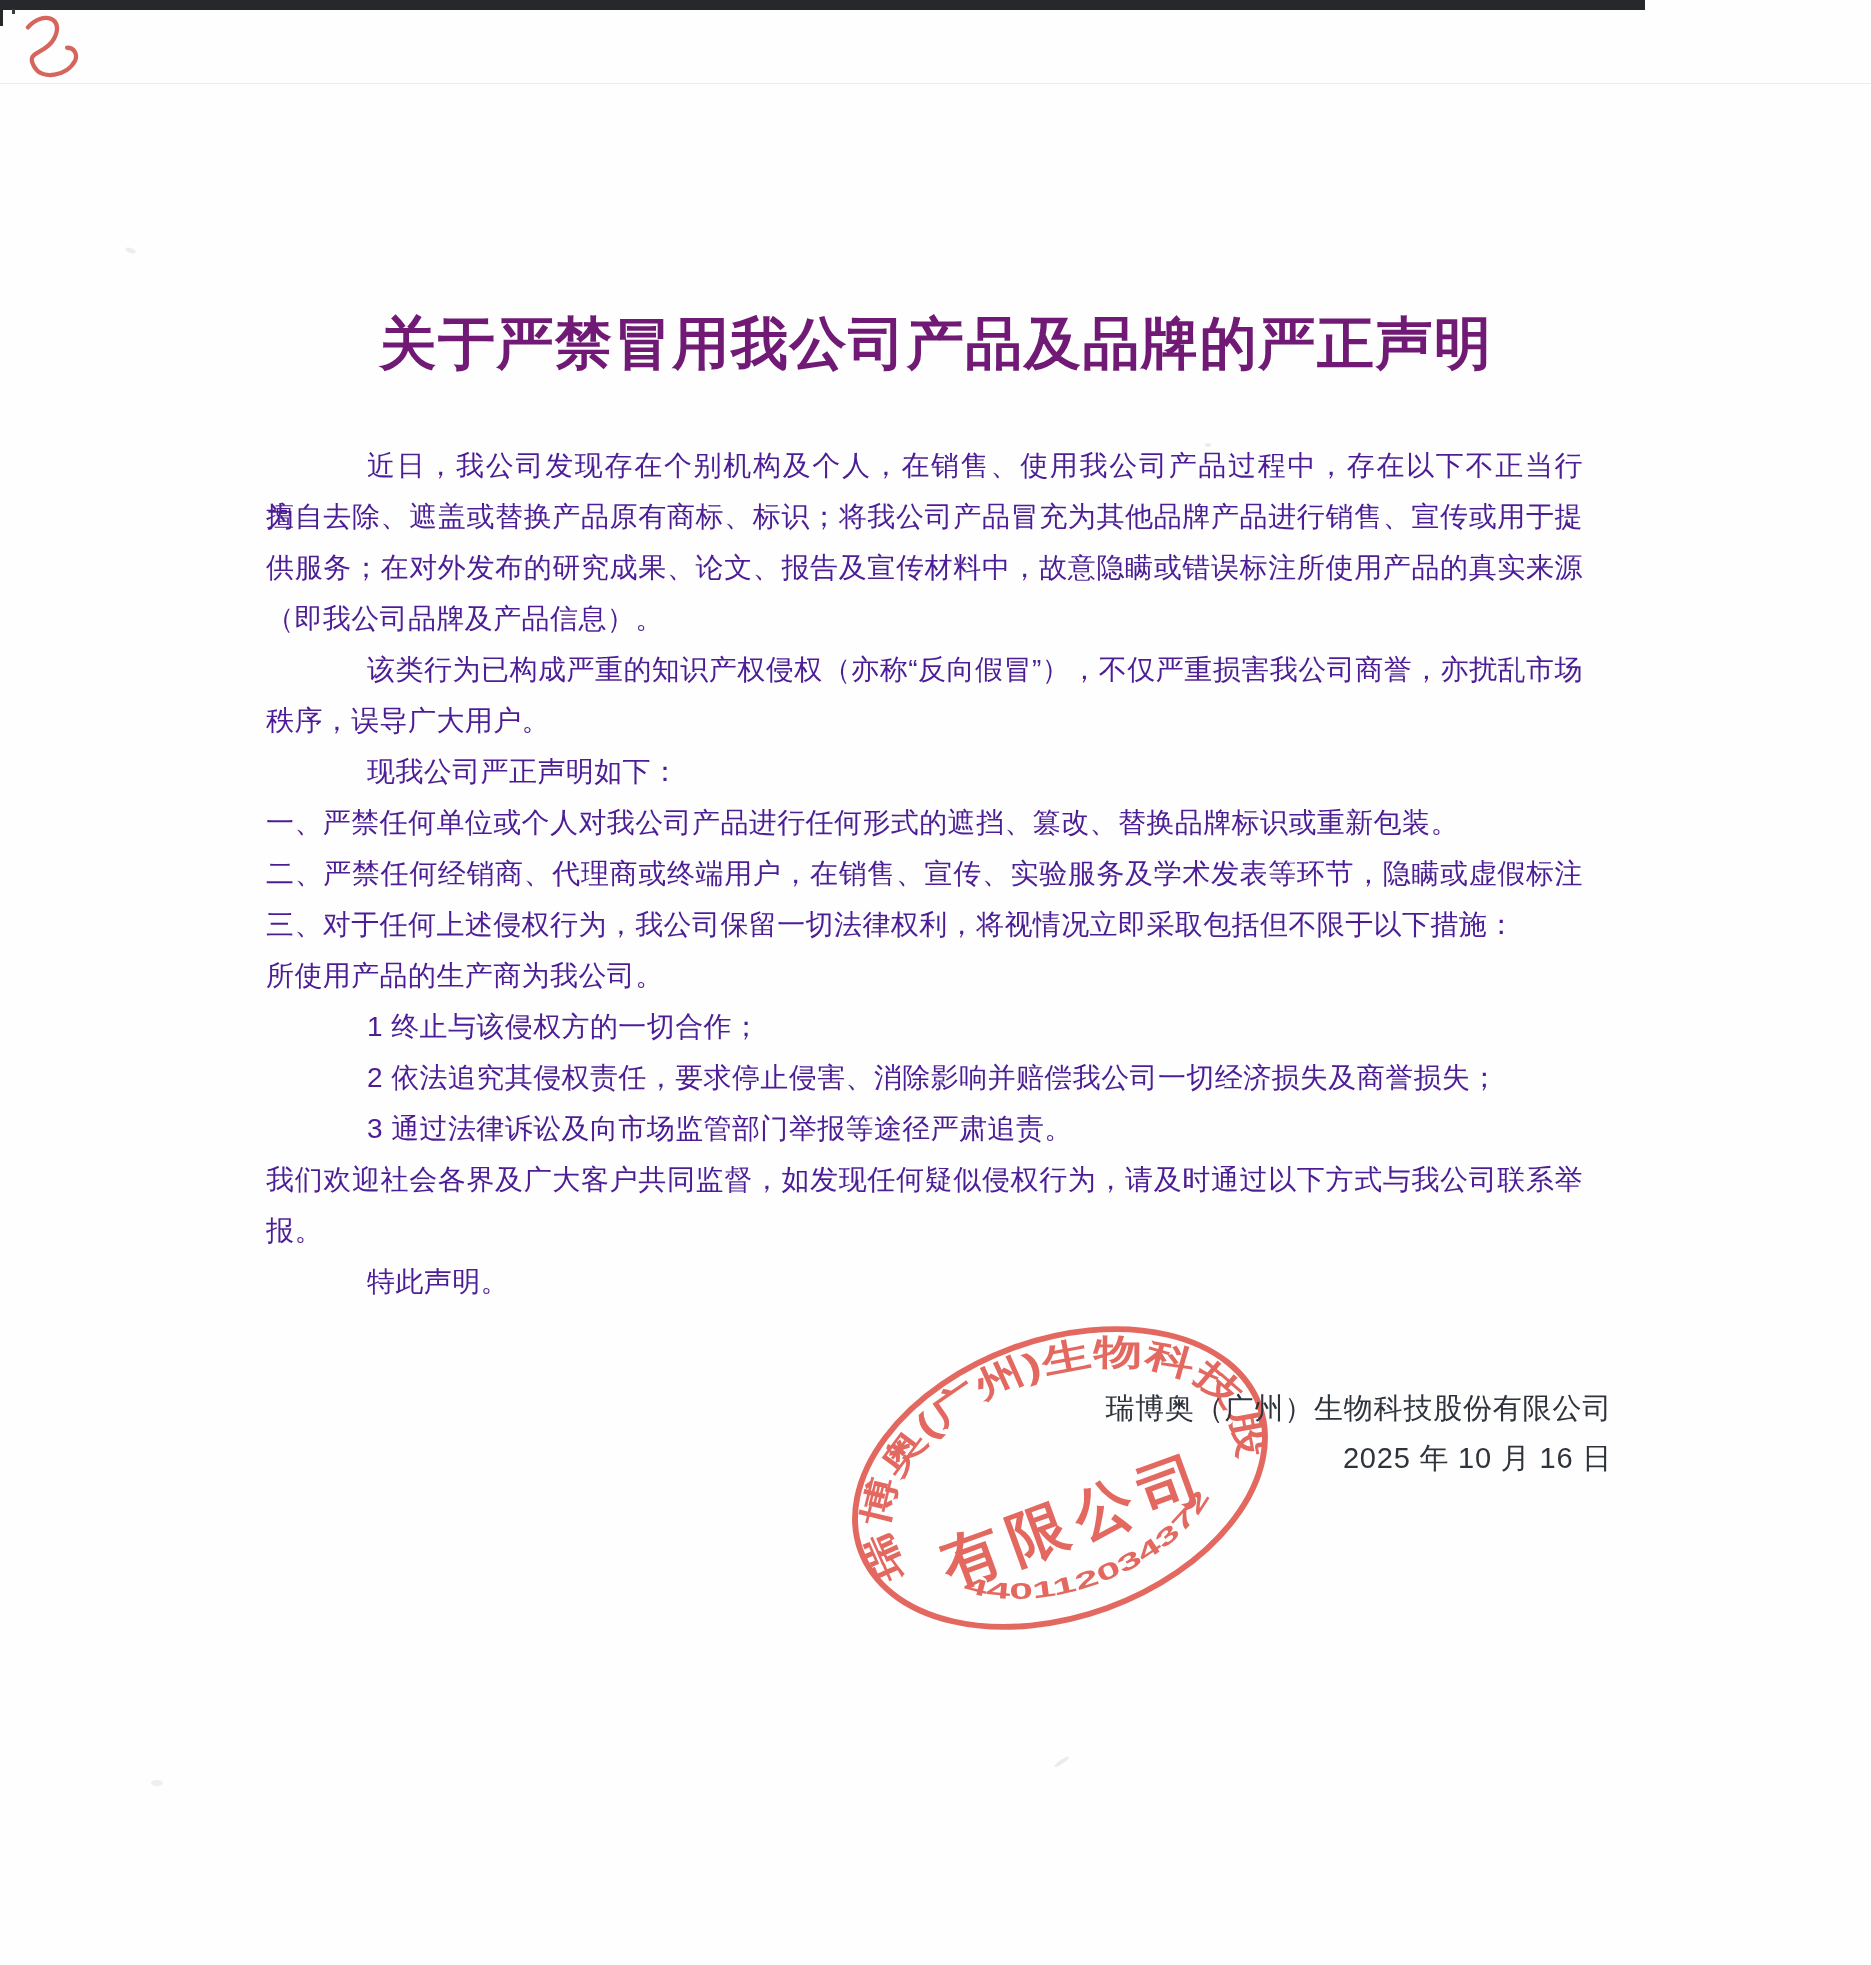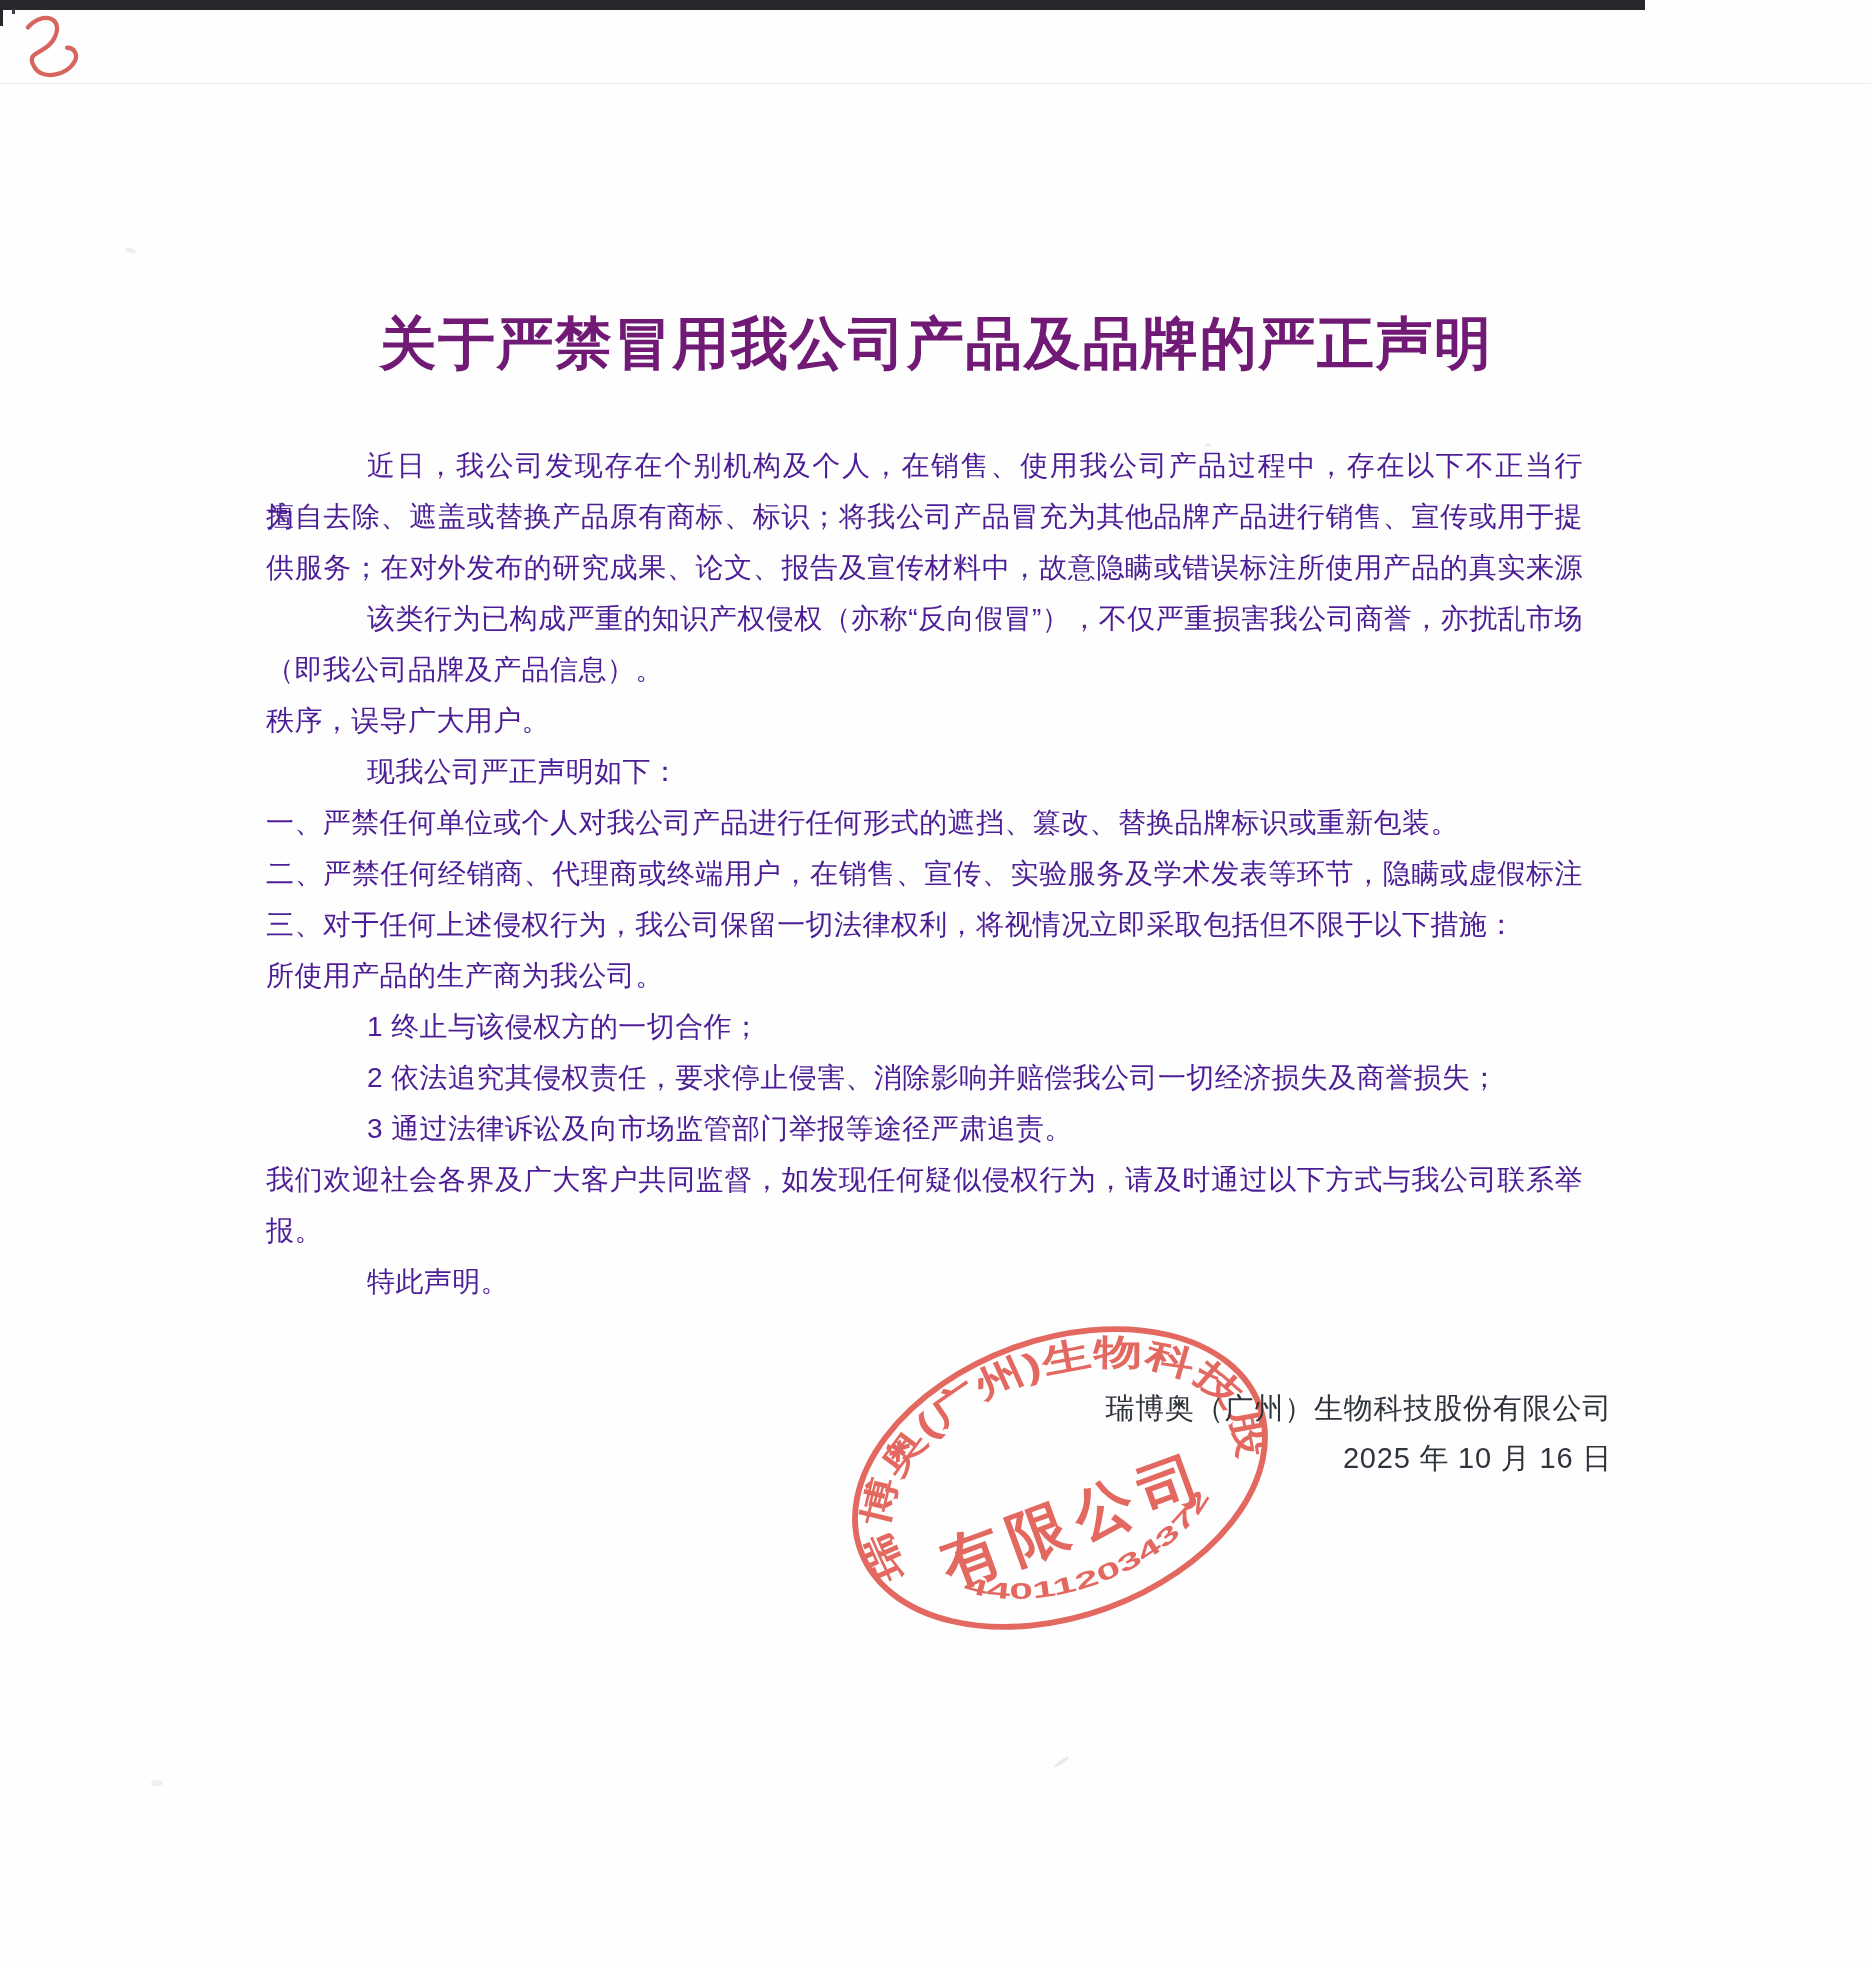--- a/index.html
+++ b/index.html
@@ -69,22 +69,22 @@
   <div class="speck s3"></div>
 
   <div class="speck s5"></div>
 
   <h1 class="title">关于严禁冒用我公司产品及品牌的严正声明</h1>
 
   <div class="textblock">
     <div class="line indent just">近日，我公司发现存在个别机构及个人，在销售、使用我公司产品过程中，存在以下不正当行为：</div>
     <div class="line just">擅自去除、遮盖或替换产品原有商标、标识；将我公司产品冒充为其他品牌产品进行销售、宣传或用于提</div>
     <div class="line just">供服务；在对外发布的研究成果、论文、报告及宣传材料中，故意隐瞒或错误标注所使用产品的真实来源</div>
+    <div class="line">（即我公司品牌及产品信息）。</div>
     <div class="line indent just">该类行为已构成严重的知识产权侵权（亦称“反向假冒”），不仅严重损害我公司商誉，亦扰乱市场</div>
-    <div class="line">（即我公司品牌及产品信息）。</div>
     <div class="line">秩序，误导广大用户。</div>
     <div class="line indent">现我公司严正声明如下：</div>
     <div class="line">一、严禁任何单位或个人对我公司产品进行任何形式的遮挡、篡改、替换品牌标识或重新包装。</div>
     <div class="line just">二、严禁任何经销商、代理商或终端用户，在销售、宣传、实验服务及学术发表等环节，隐瞒或虚假标注</div>
     <div class="line">三、对于任何上述侵权行为，我公司保留一切法律权利，将视情况立即采取包括但不限于以下措施：</div>
     <div class="line">所使用产品的生产商为我公司。</div>
     <div class="line indent">1 终止与该侵权方的一切合作；</div>
     <div class="line indent">2 依法追究其侵权责任，要求停止侵害、消除影响并赔偿我公司一切经济损失及商誉损失；</div>
     <div class="line indent">3 通过法律诉讼及向市场监管部门举报等途径严肃追责。</div>
     <div class="line just">我们欢迎社会各界及广大客户共同监督，如发现任何疑似侵权行为，请及时通过以下方式与我公司联系举</div>

